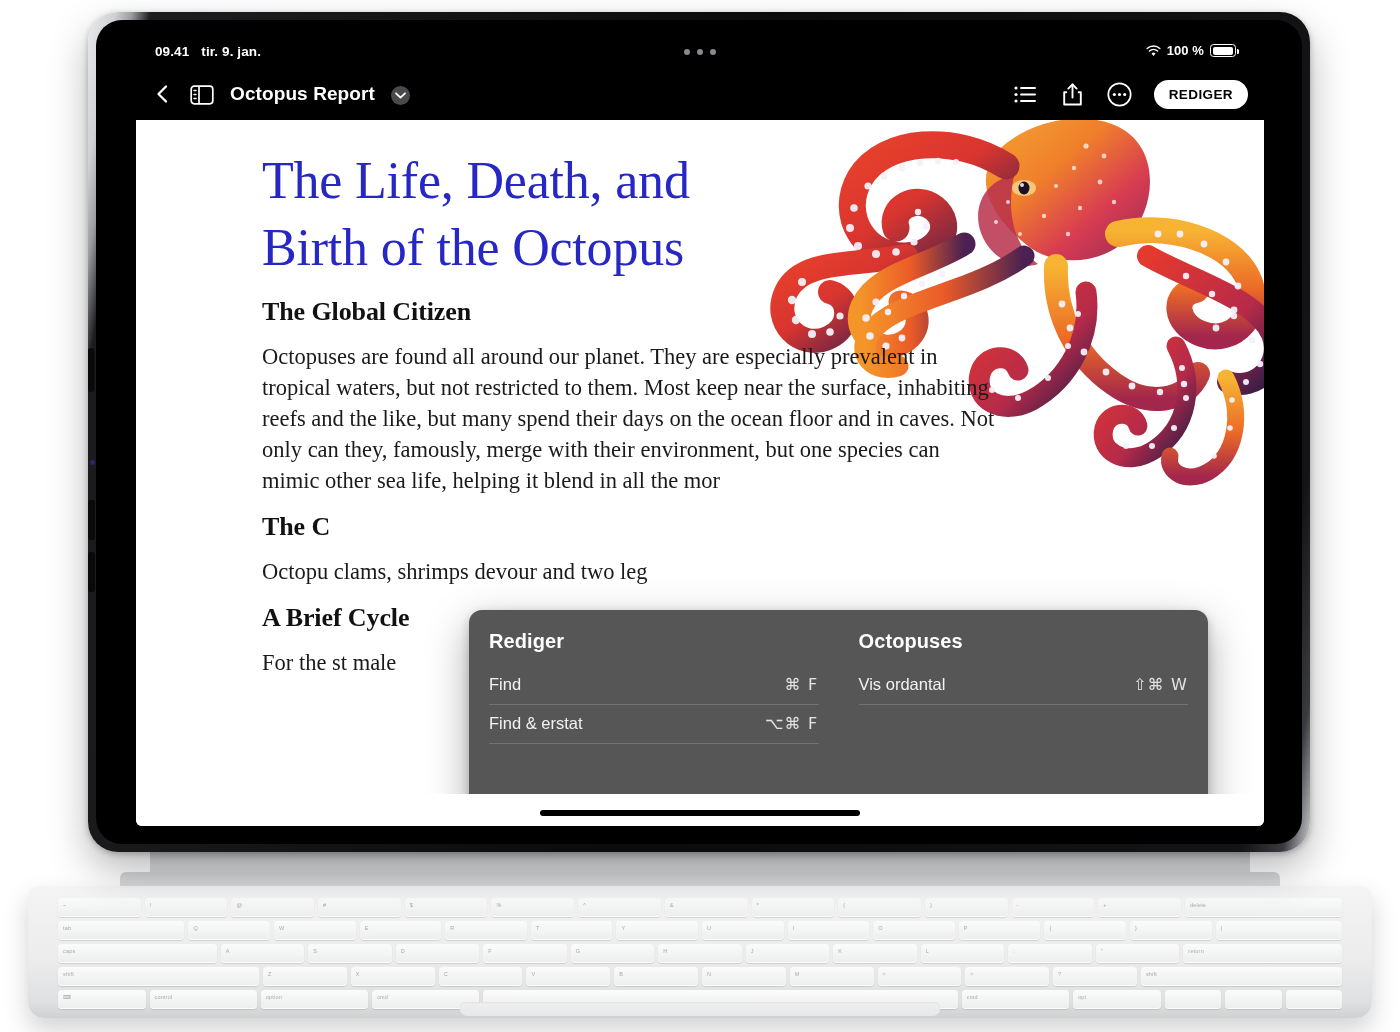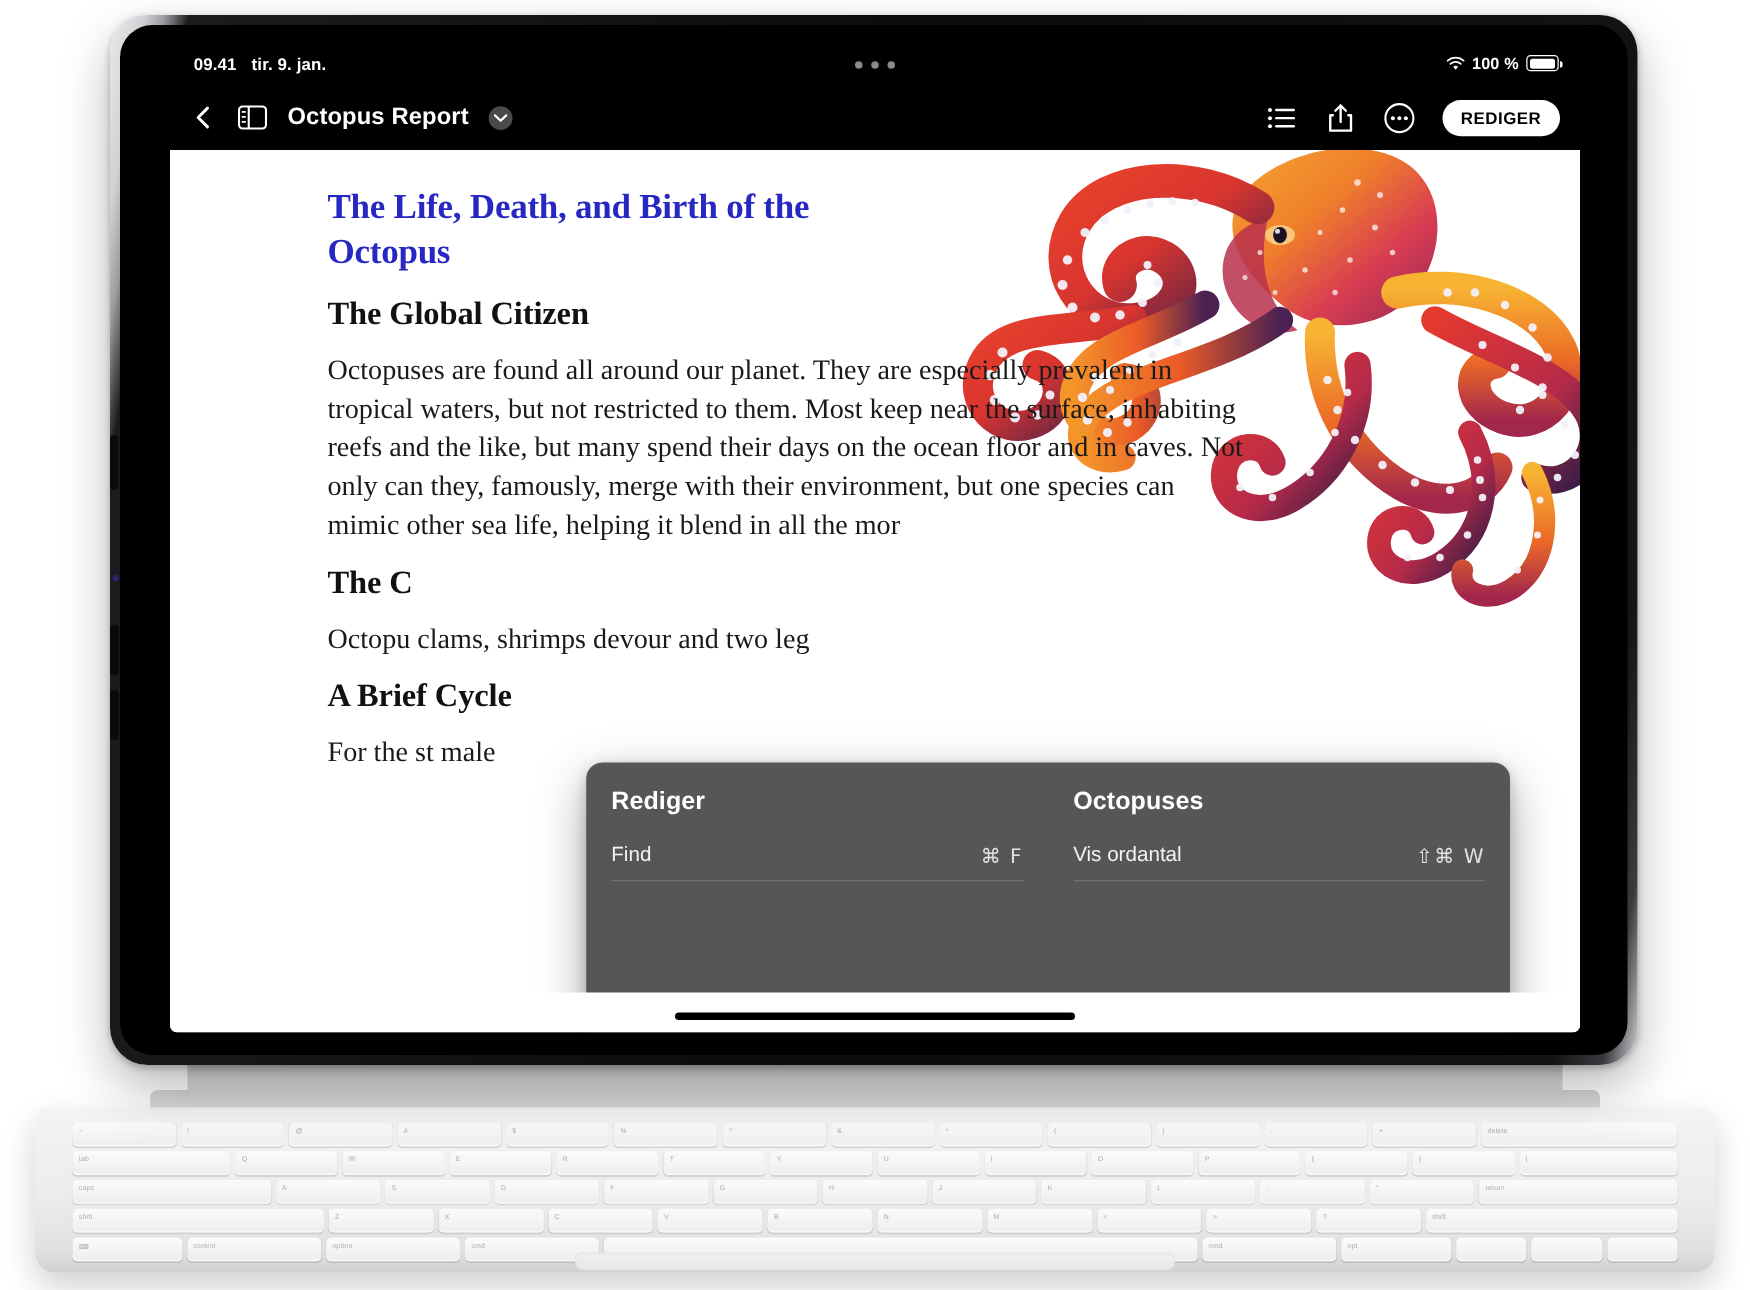--- a/index.html
+++ b/index.html
@@ -34,53 +34,53 @@
   .tiny-led{ position:absolute; left:90px; top:460px; width:5px; height:5px; border-radius:50%; background:#2b2470; }
   .vol-dn{ top:500px; height:40px; }
   .vol-dn2{ top:552px; height:40px; }
 
   
   .statusbar{
     position:absolute; left:0; top:0; width:100%; height:30px; background:#000;
     color:#fff; font-size:13.5px; font-weight:600; letter-spacing:.1px;
   }
   .sb-left{ position:absolute; left:19px; top:6px; display:flex; gap:12px; align-items:center; }
-  .sb-right{ position:absolute; right:17px; top:5px; display:flex; gap:6px; align-items:center; font-size:13px;justify-content:space-between; }
+  .sb-right{ position:absolute; right:28px; top:5px; display:flex; gap:6px; align-items:center; font-size:13px;justify-content:space-between; }
   .dots{ position:absolute; left:50%; transform:translateX(-50%); top:11px; display:flex; gap:7px; }
   .dots i{ width:6px; height:6px; border-radius:50%; background:#8a8a8e; display:block; }
 
   .wifi-ic{ width:15px; height:12px; display:block; }
   .batt{ position:relative; width:26px; height:13px; border:1.6px solid #fff; border-radius:3.5px; }
   .batt:after{ content:""; position:absolute; right:-4px; top:3.5px; width:2.2px; height:5px; background:#fff; border-radius:0 1.5px 1.5px 0; }
   .batt i{ position:absolute; left:1.5px; top:1.5px; bottom:1.5px; width:20px; background:#fff; border-radius:2px; display:block; }
 
   .toolbar{
     position:absolute; left:0; top:30px; width:100%; height:52px; background:#000;
     display:flex; align-items:center; padding:0 16px;
   }
-  .tb-left{ display:flex; align-items:center; gap:16px; }
+  .tb-left{ display:flex; align-items:flex-end; gap:16px; }
   .back-chev{ width:22px; height:22px; }
   .sidebar-ic{ width:24px; height:20px; }
   .doc-title{ color:#fff; font-size:19px; font-weight:600; letter-spacing:.1px; }
   .chev-circle{ width:19px; height:19px; border-radius:50%; background:#4a4a4c; display:flex; align-items:center; justify-content:center; }
   .tb-right{ margin-left:auto; display:flex; align-items:center; gap:22px; }
   .tb-ic{ width:25px; height:25px; }
   .rediger-btn{
     background:#fff; color:#000; font-size:13.5px; font-weight:700; letter-spacing:.4px;
     padding:7px 15px; border-radius:16px; border:none; font-family:"Liberation Sans",sans-serif;
   }
 
   
   .page{
     position:absolute; left:0; top:82px; width:100%; height:706px; background:#fff; overflow:hidden;
   }
   .doc-pad{ position:relative; padding:28px 0 0 126px; }
   .h1{
-    font-family:"Liberation Serif", serif; color:#2727c4; font-weight:700;
-    font-size:28px; line-height:1.28; letter-spacing:-.2px; max-width:430px;
+    font-family:"Liberation Serif", serif; color:#2727c4; font-weight:400;
+    font-size:52px; line-height:1.28; letter-spacing:-.2px; max-width:430px;
   }
   .h2{
     font-family:"Liberation Serif", serif; color:#111; font-weight:700;
     font-size:26px; margin-top:16px; letter-spacing:-.1px;
   }
   .para{
     font-family:"Liberation Serif", serif; color:#1a1a1a; font-size:22.5px;
     line-height:1.38; margin-top:14px; max-width:740px;
   }
   .para.wide{ max-width:890px; }
@@ -579,20 +579,24 @@
       </div>
 
       <div class="cmd-panel">
 
         <div class="cmd-col">
           <div class="col-head">Rediger</div>
           <div class="cmd-item">
             <span class="cmd-label">Find</span>
             <span class="cmd-key">⌘ F</span>
           </div>
+          <div class="cmd-item">
+            <span class="cmd-label">Find &amp; erstat</span>
+            <span class="cmd-key">⌥⌘ F</span>
+          </div>
         </div>
 
         <div class="cmd-col">
           <div class="col-head">Octopuses</div>
           <div class="cmd-item">
             <span class="cmd-label">Vis ordantal</span>
             <span class="cmd-key">⇧⌘ W</span>
           </div>
         </div>
       </div>

